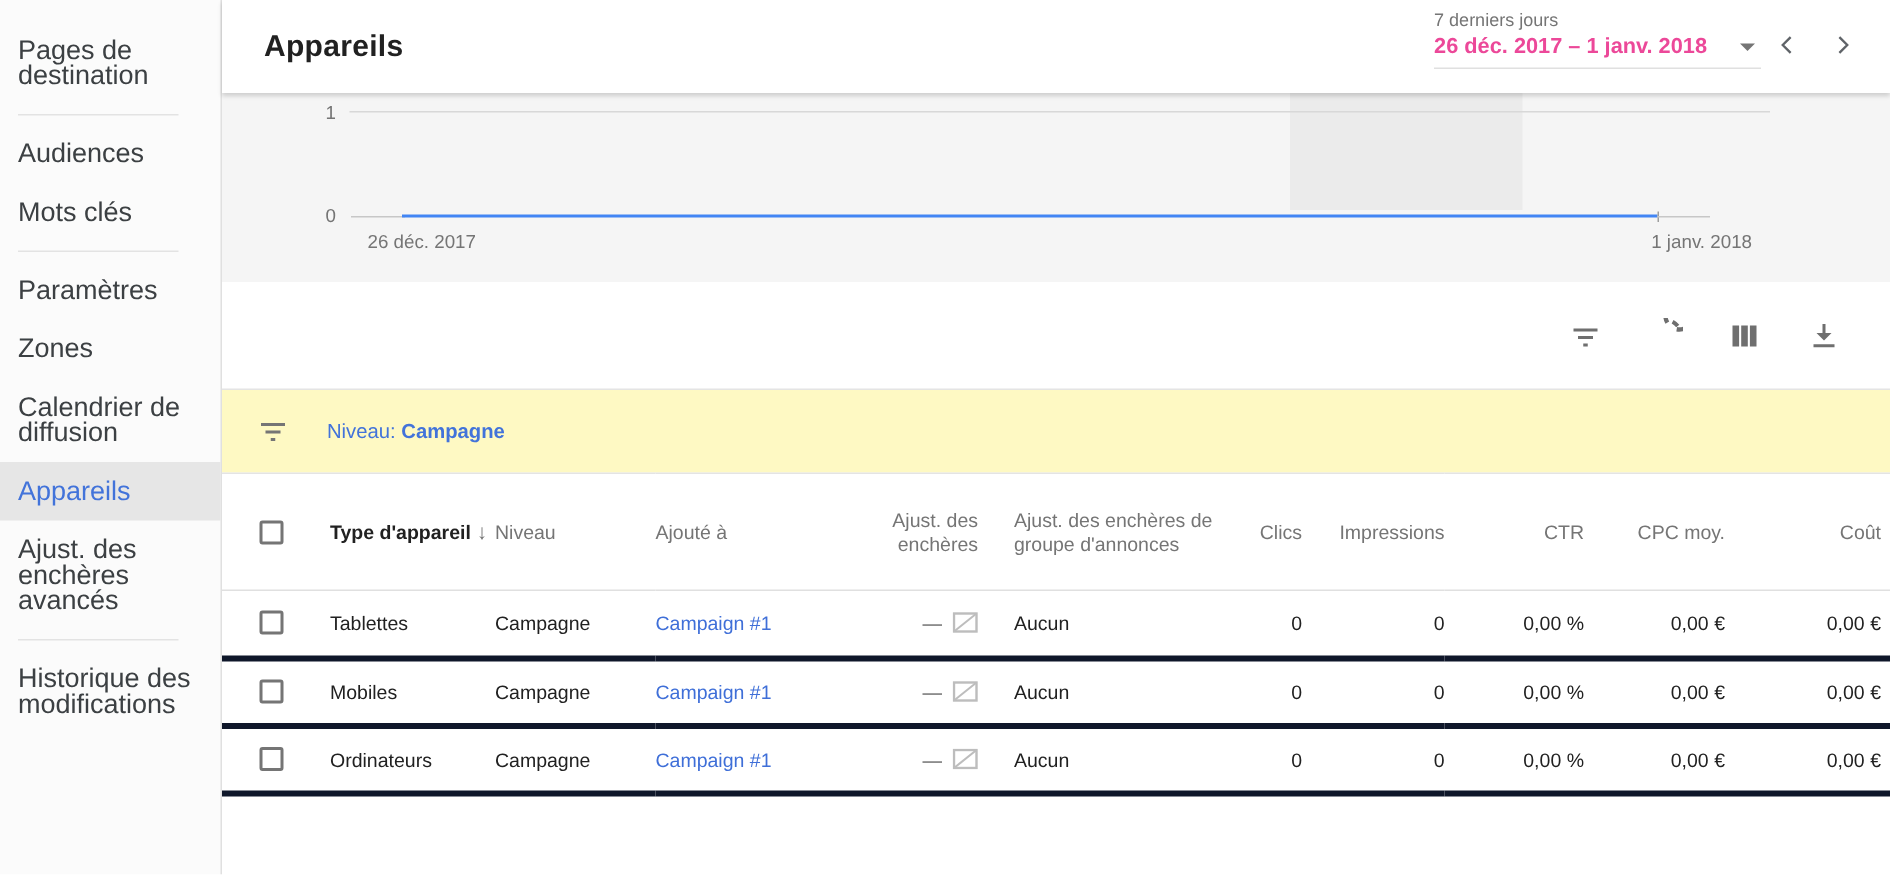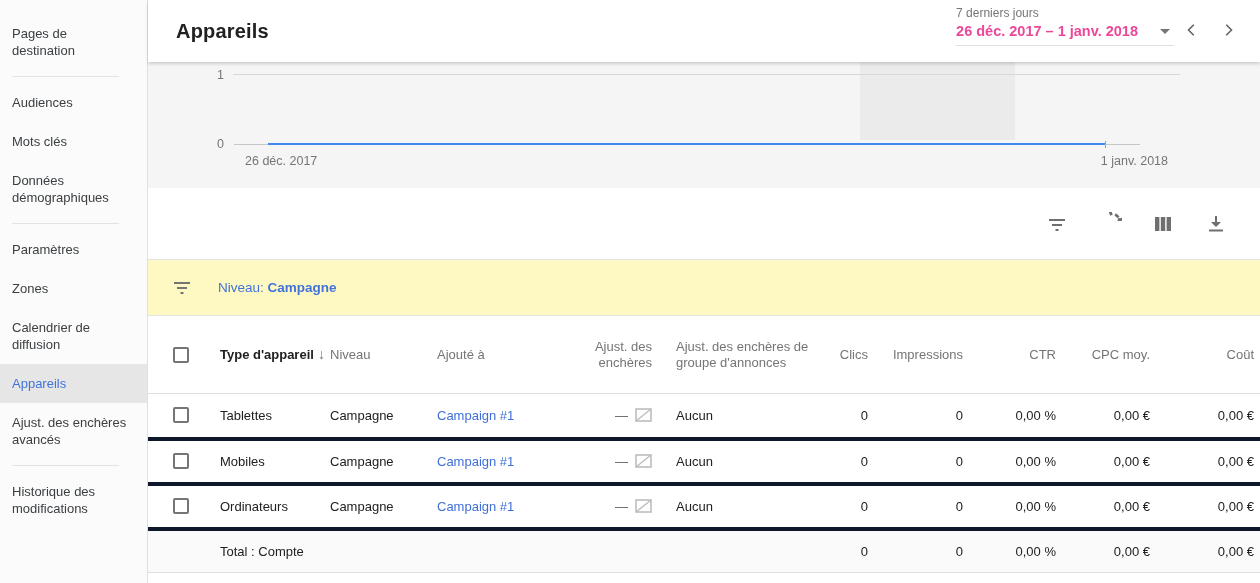--- a/index.html
+++ b/index.html
@@ -2,21 +2,21 @@
 <html><head>
 <meta charset="utf-8">
 <style>
   * { margin:0; padding:0; box-sizing:border-box; }
   html,body { width:1260px; height:583px; overflow:hidden; background:#fff;
     font-family:"Liberation Sans","DejaVu Sans",sans-serif; color:#212121; }
   .app { display:flex; width:1260px; height:583px; }
 
   
   .sidebar { width:148px; min-width:148px; background:#fbfbfb; border-right:1px solid #e0e0e0;
-    padding-top:14px; font-size:13px; color:#3c4043; }
+    padding-top:14px; font-size:18px; color:#3c4043; }
   .side-item { padding:11px 14px 11px 12px; line-height:17px; cursor:pointer; }
   .side-item.selected { background:#e6e6e6; color:#4273da; }
   .side-divider { border-top:1px solid #e3e3e3; margin:6px 28px 6px 12px; }
 
   
   .content { flex:1; display:flex; flex-direction:column; position:relative; }
 
   
   .page-header { height:62px; background:#fff; position:relative; z-index:3;
     box-shadow:0 2px 3px rgba(0,0,0,.16); display:flex; align-items:center; }
@@ -77,21 +77,20 @@
 </head>
 <body>
 
 <div class="app">
 
   <div class="sidebar">
     <div class="side-item"><span>Pages de destination</span></div>
     <div class="side-divider"></div>
     <div class="side-item"><span>Audiences</span></div>
     <div class="side-item"><span>Mots clés</span></div>
-    <div class="side-item"><span>Données démographiques</span></div>
     <div class="side-divider"></div>
     <div class="side-item"><span>Paramètres</span></div>
     <div class="side-item"><span>Zones</span></div>
     <div class="side-item"><span>Calendrier de diffusion</span></div>
     <div class="side-item selected"><span>Appareils</span></div>
     <div class="side-item"><span>Ajust. des enchères avancés</span></div>
     <div class="side-divider"></div>
     <div class="side-item"><span>Historique des modifications</span></div>
   </div>
 
@@ -270,30 +269,17 @@
                 </svg>
             </div>
           </td>
           <td class="pad-g">Aucun</td>
           <td class="r">0</td>
           <td class="r">0</td>
           <td class="r">0,00 %</td>
           <td class="r">0,00 €</td>
           <td class="r pad-r">0,00 €</td>
         </tr>
-        <tr class="total-row">
-          <td></td>
-          <td>Total : Compte</td>
-          <td></td>
-          <td></td>
-          <td></td>
-          <td></td>
-          <td class="r">0</td>
-          <td class="r">0</td>
-          <td class="r">0,00 %</td>
-          <td class="r">0,00 €</td>
-          <td class="r pad-r">0,00 €</td>
-        </tr>
       </tbody>
     </table>
 
   </div>
 </div>
 
 </body></html>

